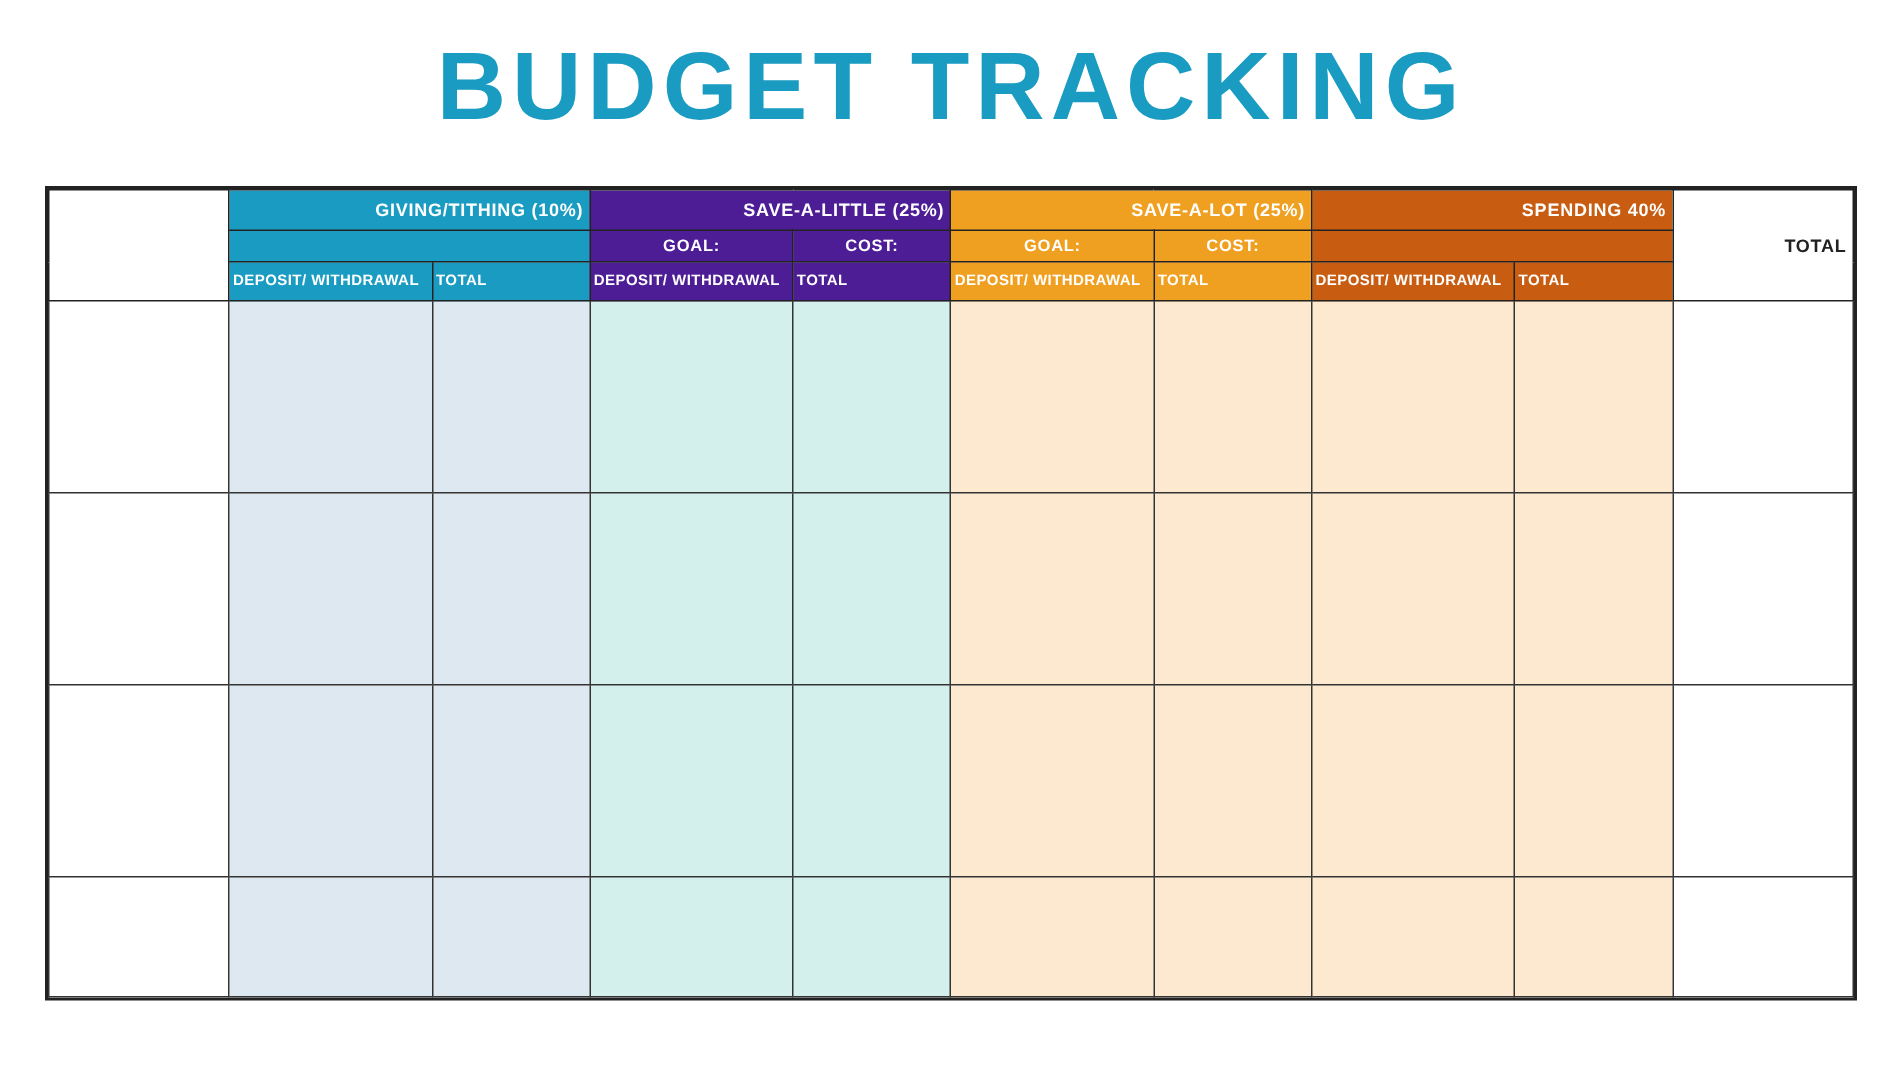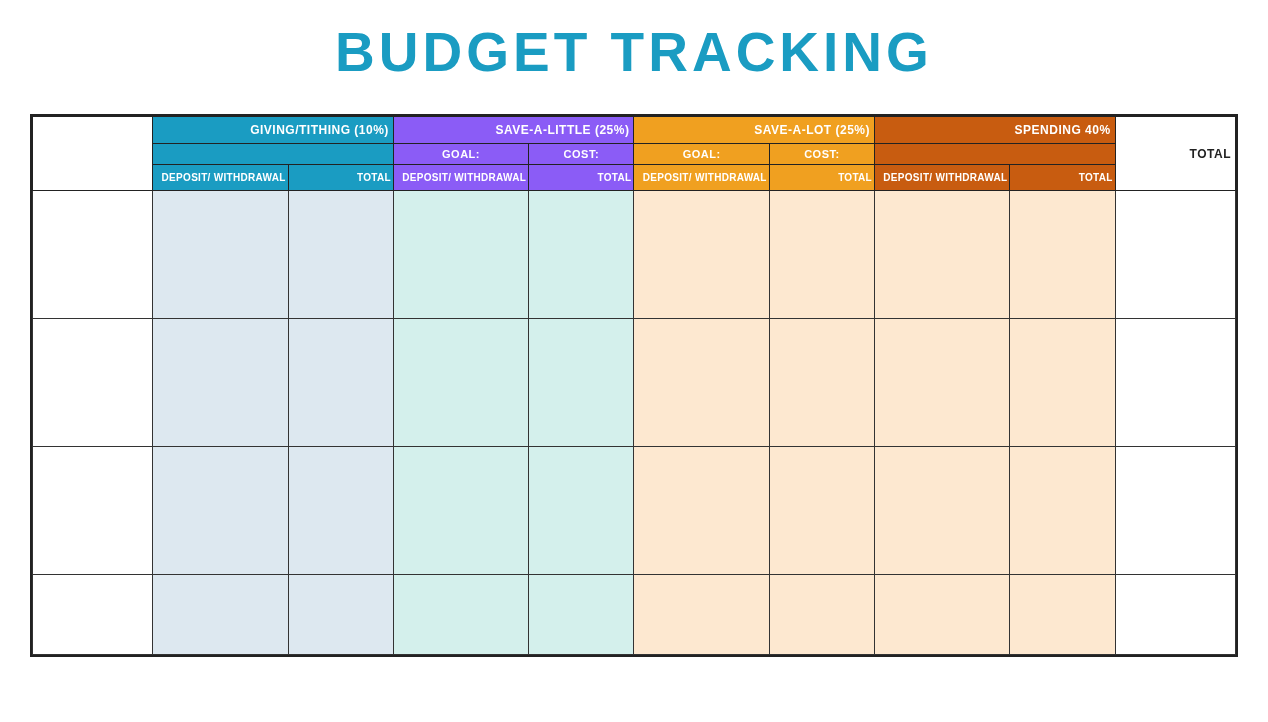--- a/index.html
+++ b/index.html
@@ -18,21 +18,21 @@
 
     .page-container {
       width: 1268px;
       min-height: 722px;
       background: #ffffff;
       padding: 20px 30px 0 30px;
     }
 
     .page-title {
       text-align: center;
-      font-size: 55px;
+      font-size: 64px;
       font-weight: 900;
       color: #1a9cc2;
       letter-spacing: 4px;
       margin-bottom: 30px;
       font-family: 'Arial Black', Impact, sans-serif;
       text-transform: uppercase;
     }
 
     .table-wrapper {
       width: 100%;
@@ -65,21 +65,21 @@
       font-weight: 700;
       font-size: 11px;
       letter-spacing: 0.5px;
       text-transform: uppercase;
       color: #ffffff;
       padding: 4px 2px;
     }
 
     .header-row-3 th {
       border: 1.5px solid #222;
-      text-align: right;
+      text-align: left;
       vertical-align: middle;
       font-weight: 900;
       font-size: 10px;
       letter-spacing: 0.3px;
       text-transform: uppercase;
       color: #ffffff;
       padding: 6px 2px;
       line-height: 1.3;
     }
 
@@ -87,21 +87,21 @@
     .th-white {
       background: #ffffff;
       color: #222;
     }
 
     .th-teal-dark {
       background: #1a9cc2;
     }
 
     .th-teal-medium {
-      background: #8b5cf6;
+      background: #4c1d95;
     }
 
     .th-orange {
       background: #f0a020;
     }
 
     .th-brown-orange {
       background: #c85c10;
       margin-left: 26px;
     }

